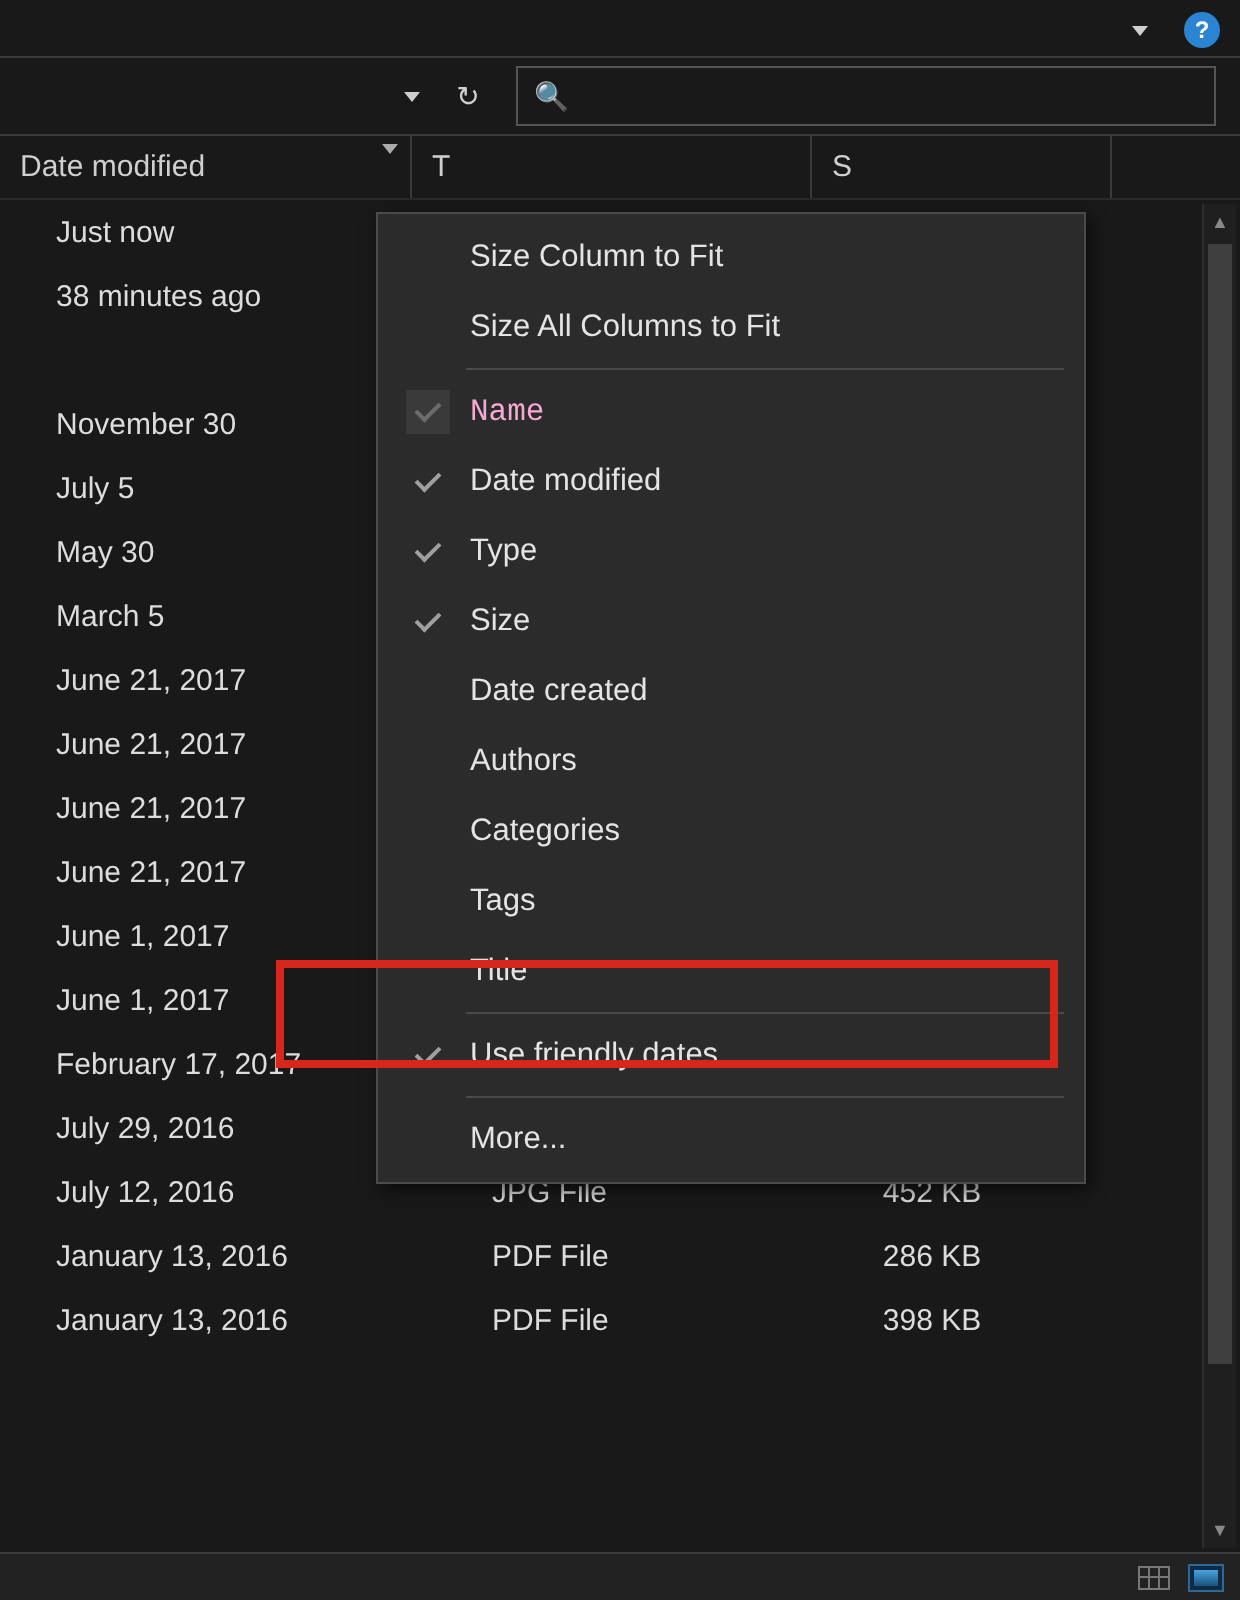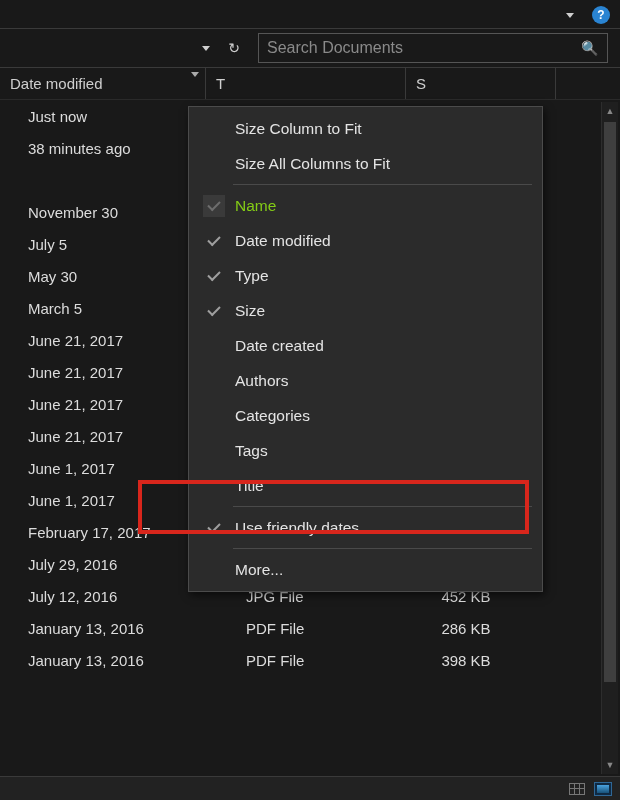--- a/index.html
+++ b/index.html
@@ -133,21 +133,21 @@
   }
   .menu-item {
     display: flex;
     align-items: center;
     height: 35px;
     padding: 0 14px 0 46px;
     position: relative;
     color: #e4e4e4;
     font-size: 15.5px;
   }
-  .menu-item.disabled { color: #84cc16; }
+  .menu-item.disabled { color: #f9a8d4; font-family: Liberation Mono, monospace; }
   .menu-item .check {
     position: absolute;
     left: 14px;
     width: 22px; height: 22px;
     display: flex; align-items: center; justify-content: center;
     color: #9f9f9f;
   }
   .menu-item.disabled .check { background: #3a3a3a; color:#6d6d6d; }
   .menu-sep {
     height: 1px;
@@ -264,21 +264,20 @@
 <div class="toolbar">
   <div class="nav-area">
     <div class="icon-btn">
         <span class="chev-down-sm"></span>
       </div>
     <div class="icon-btn refresh-glyph">
         <span>↻</span>
       </div>
   </div>
   <div class="search-box">
-    <span class="placeholder">Search Documents</span>
     <span class="mag">🔍</span>
   </div>
 </div>
 
 <div class="column-header-row">
   <div class="col-head date">
     <span>Date modified</span>
     <span class="chev chev-down"></span>
   </div>
   <div class="col-head type">

